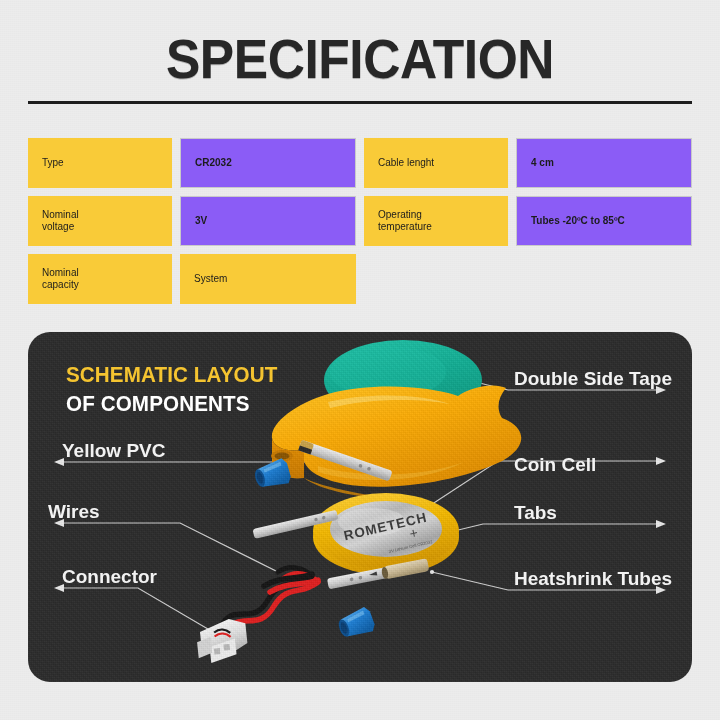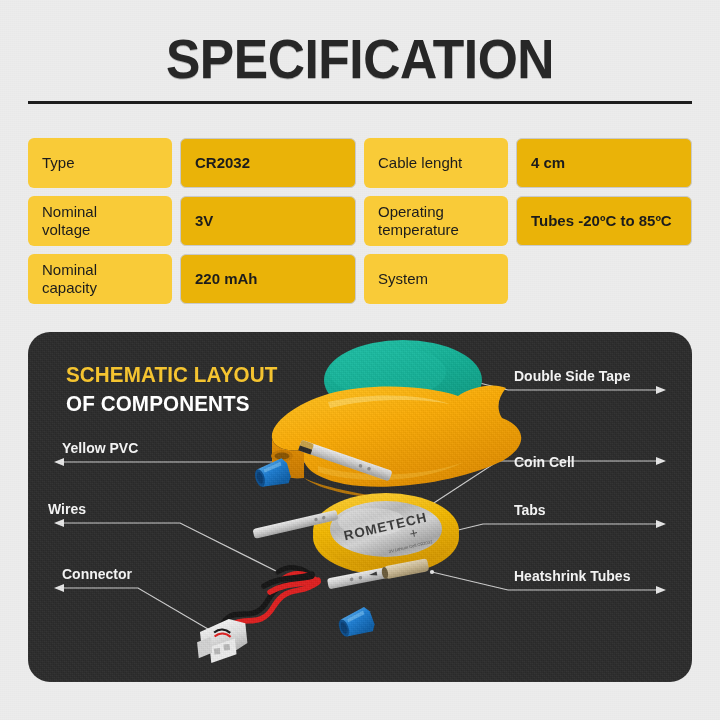--- a/index.html
+++ b/index.html
@@ -64,31 +64,31 @@
     grid-template-columns: 144px 1fr 144px 1fr;
     column-gap: 8px;
     row-gap: 8px;
   }
   .cell {
     box-sizing: border-box;
     min-height: 50px;
     display: flex;
     align-items: center;
     padding: 4px 14px;
-    border-radius: 6px;
-    font-size: 15px;
+    border-radius: 0;
+    font-size: 10px;
     line-height: 1.22;
     color: #1c1c1c;
   }
   .cell-label {
     background: #F9CB38;
     font-weight: normal;
   }
   .cell-value {
-    background: #eab308;
+    background: #8b5cf6;
     border: 1px solid #c9c9c9;
     font-weight: bold;
   }
 
   
   .panel {
     position: absolute;
     left: 28px;
     top: 332px;
     width: 664px;
@@ -118,21 +118,21 @@
     transform: scaleX(0.96);
     transform-origin: left center;
   }
   .panel-title .l1 { color: #F5C430; display:block; }
   .panel-title .l2 { color: #ffffff; display:block; }
 
   
   .lbl {
     position: absolute;
     color: #f2f2f2;
-    font-size: 14px;
+    font-size: 19px;
     font-weight: bold;
     white-space: nowrap;
   }
 
   .schem-svg {
     position: absolute;
     inset: 0;
   }
 </style>
 </head>
@@ -151,21 +151,20 @@
   <div class="cell cell-value">CR2032</div>
   <div class="cell cell-label">Cable lenght</div>
   <div class="cell cell-value">4 cm</div>
 
   <div class="cell cell-label">Nominal<br>voltage</div>
   <div class="cell cell-value">3V</div>
   <div class="cell cell-label">Operating<br>temperature</div>
   <div class="cell cell-value">Tubes -20ºC to 85ºC</div>
 
   <div class="cell cell-label">Nominal<br>capacity</div>
-  <div class="cell cell-value">220 mAh</div>
   <div class="cell cell-label">System</div>
 </div>
 
 <div class="panel">
 
   <svg class="schem-svg" width="664" height="350" viewBox="0 0 664 350">
     <defs>
       <linearGradient id="gTeal" x1="0" y1="0" x2="0.35" y2="1">
         <stop offset="0%" stop-color="#21C3A8"></stop>
         <stop offset="55%" stop-color="#12AD93"></stop>

